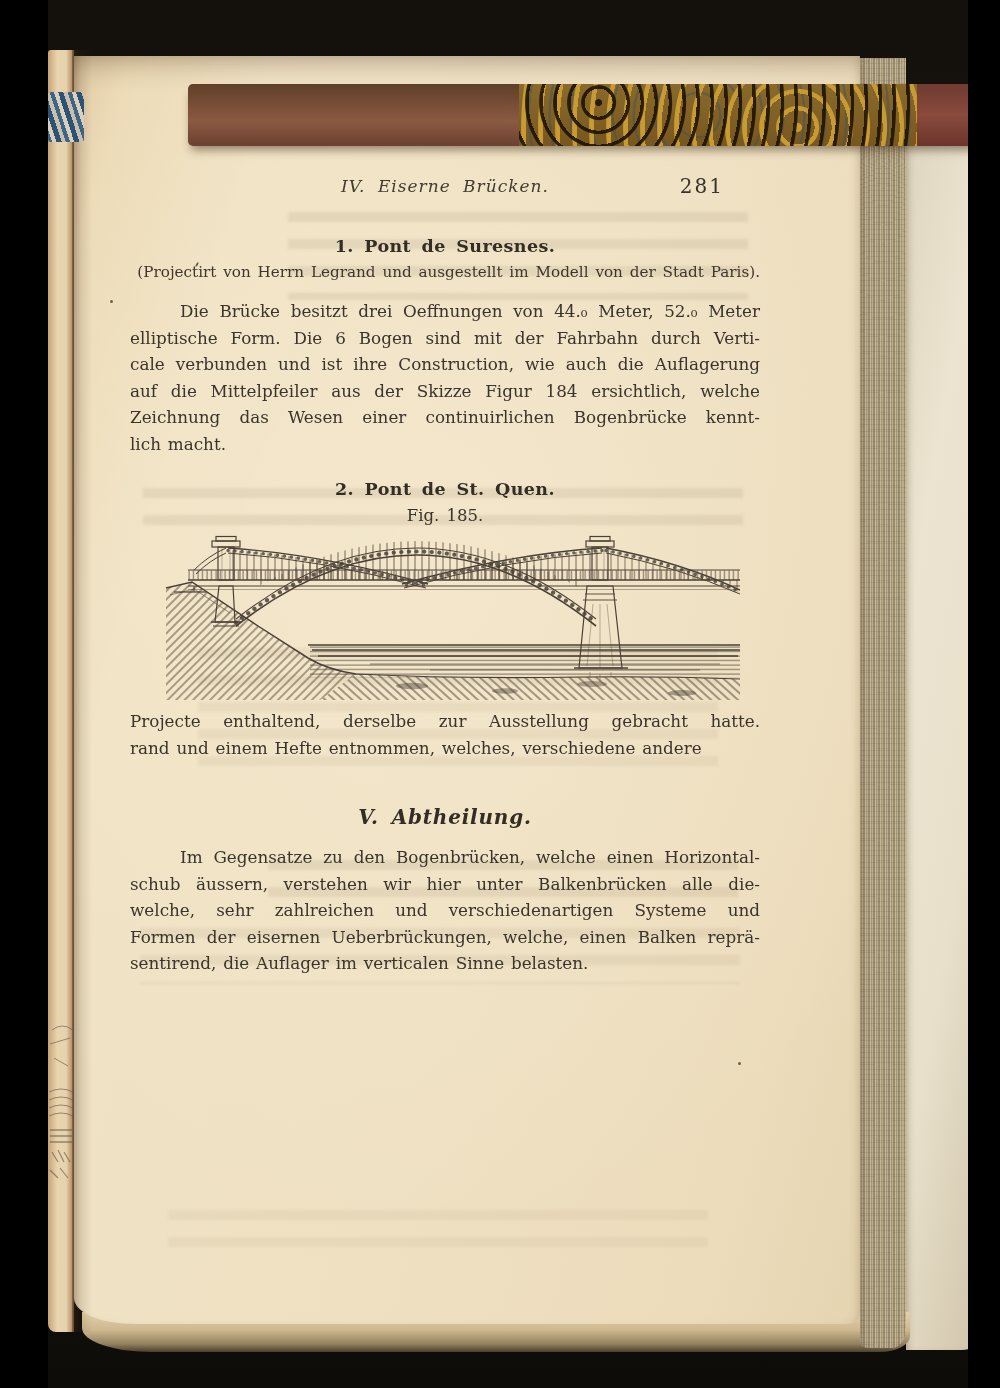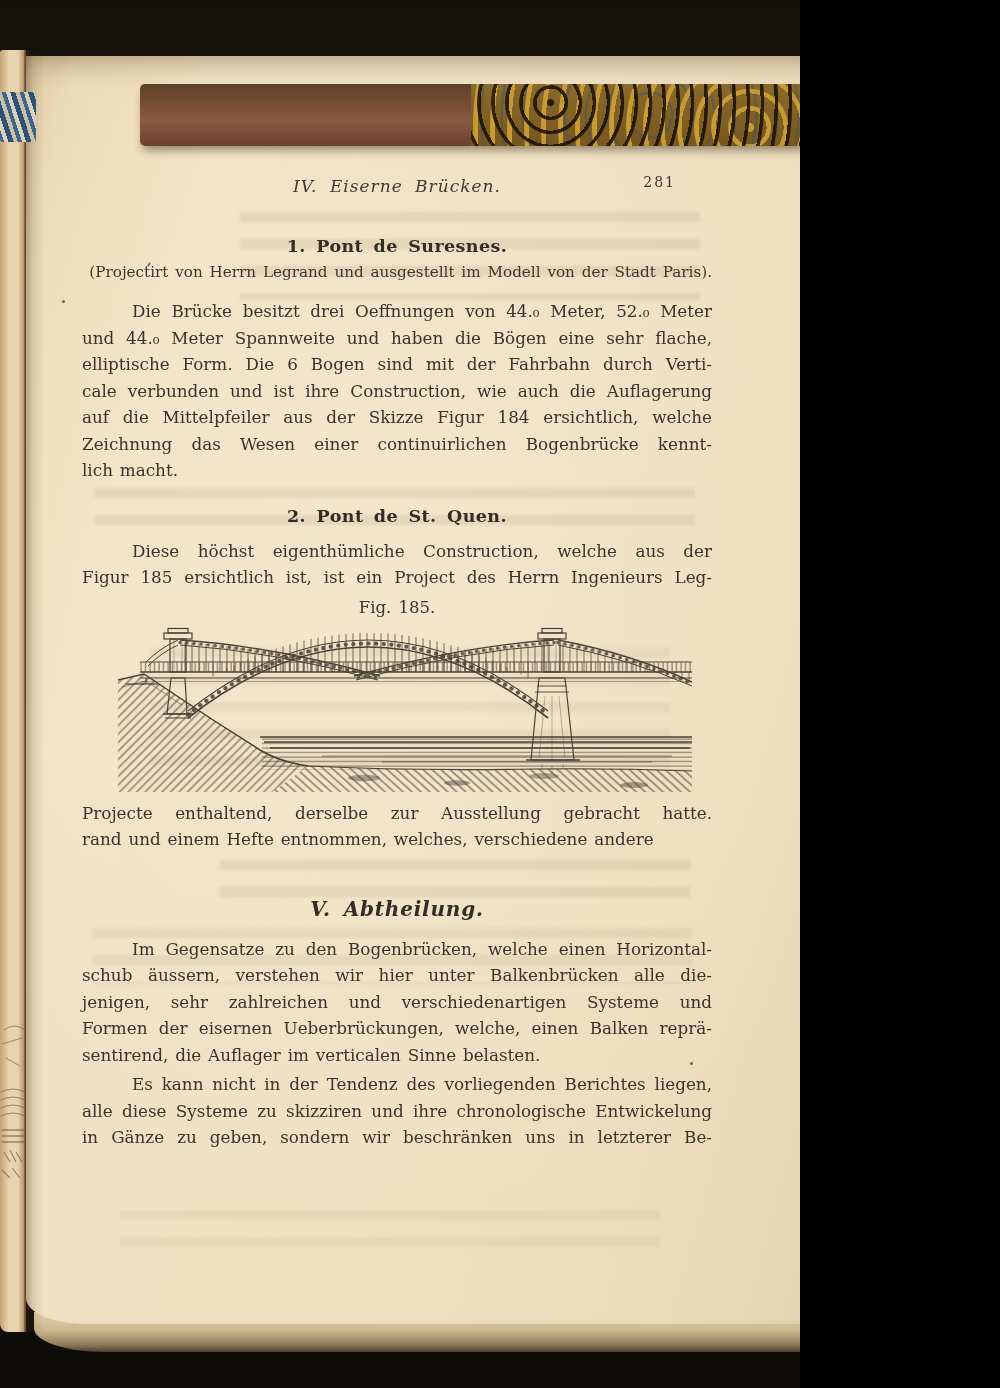--- a/index.html
+++ b/index.html
@@ -5,23 +5,24 @@
   :root{
     --paper:#efe0c2;
     --paper-dark:#e2cda6;
     --ink:#3a342c;
     --ink-soft:#4a4136;
     --backdrop:#17130f;
   }
   *{margin:0;padding:0;box-sizing:border-box;}
   html,body{background:#000;}
   .stage{
-    position:relative;width:800px;height:1388px;overflow:hidden;
+    position:relative;width:920px;height:1388px;overflow:hidden;
     background:linear-gradient(180deg,#14110d 0%,#191510 40%,#171310 78%,#0e0c09 100%);
     font-family:"DejaVu Serif","Liberation Serif",serif;
+    margin-left:48px;
   }
   
   .facing-strip{
     position:absolute;left:0;top:50px;width:26px;height:1282px;z-index:6;
     background:linear-gradient(90deg,#c6a376 0%,#e8d4ae 35%,#e6d2ac 70%,#b6936a 92%,#6d5136 100%);
     border-radius:3px 0 0 8px;
   }
   .gutter-shadow{
     position:absolute;left:24px;top:50px;width:20px;height:1282px;z-index:7;
     background:linear-gradient(90deg,rgba(70,45,20,.38),rgba(70,45,20,.12) 45%,rgba(70,45,20,0));
@@ -104,21 +105,21 @@
   
   .bleed{
     position:absolute;z-index:9;pointer-events:none;
     background:repeating-linear-gradient(180deg, rgba(120,96,66,.11) 0 10px, rgba(0,0,0,0) 10px 27px);
     filter:blur(1.4px);
   }
   
   .text-block{position:absolute;left:82px;top:176px;width:630px;z-index:10;color:var(--ink);}
   .running-head{position:relative;height:24px;font-style:italic;font-size:17px;text-align:center;
     letter-spacing:1px;word-spacing:6px;color:#423b32;}
-  .folio{position:absolute;right:36px;top:-2px;font-style:normal;font-size:14px;letter-spacing:2px;color:#39332b;}
+  .folio{position:absolute;right:36px;top:-2px;font-style:normal;font-size:20px;letter-spacing:2px;color:#39332b;}
   .h-sub{margin-top:36px;text-align:center;font-weight:bold;font-size:17.5px;word-spacing:4px;letter-spacing:.4px;color:#332d25;}
   .credit{margin-top:7px;text-align:right;font-size:15.2px;word-spacing:2px;color:#3d362d;}
   .para{font-size:16.8px;line-height:26.5px;word-spacing:1.5px;}
   .tline{text-align-last:justify;white-space:nowrap;}
   .para:not(.justify-last) .tline:last-child{text-align-last:left;}
   .para.indent .tline:first-child{text-indent:50px;}
   .p1{margin-top:17px;}
   .h-sub2{margin-top:22px;}
   .p2{margin-top:12px;}
   .figcap{margin-top:7px;text-align:center;font-size:16.5px;word-spacing:2px;}
@@ -178,34 +179,29 @@
     <div class="running-head">
       <span>IV. Eiserne Brücken.</span>
       <span class="folio">281</span>
     </div>
 
     <div class="h-sub">1. Pont de Suresnes.</div>
     <div class="credit">(Projectirt von Herrn Legrand und ausgestellt im Modell von der Stadt Paris).</div>
 
     <div class="para p1 indent">
         <div class="tline">Die Brücke besitzt drei Oeffnungen von 44.₀ Meter, 52.₀ Meter</div>
-        <div class="tline">und 44.₀ Meter Spannweite und haben die Bögen eine sehr flache,</div>
         <div class="tline">elliptische Form. Die 6 Bogen sind mit der Fahrbahn durch Verti-</div>
         <div class="tline">cale verbunden und ist ihre Construction, wie auch die Auflagerung</div>
         <div class="tline">auf die Mittelpfeiler aus der Skizze Figur 184 ersichtlich, welche</div>
         <div class="tline">Zeichnung das Wesen einer continuirlichen Bogenbrücke kennt-</div>
         <div class="tline">lich macht.</div>
       </div>
 
     <div class="h-sub h-sub2">2. Pont de St. Quen.</div>
 
-    <div class="para p2 indent justify-last">
-        <div class="tline">Diese höchst eigenthümliche Construction, welche aus der</div>
-        <div class="tline">Figur 185 ersichtlich ist, ist ein Project des Herrn Ingenieurs Leg-</div>
-      </div>
 
     <div class="figcap">Fig. 185.</div>
 
     <div class="figure-wrap">
       <svg viewBox="0 0 580 172" width="580" height="172" role="img" aria-label="Engraved elevation of the Pont de St. Quen: crossing iron arches with vertical hangers between two pylons, river bank at left, pier standing in the water at right">
         <defs>
           <pattern id="hx1" width="6" height="6" patternUnits="userSpaceOnUse" patternTransform="rotate(45)">
             <line x1="1" y1="0" x2="1" y2="6" stroke="#5c5040" stroke-width="1"></line>
           </pattern>
           <pattern id="hx2" width="6" height="6" patternUnits="userSpaceOnUse" patternTransform="rotate(-48)">
@@ -292,24 +288,19 @@
     <div class="para p3">
         <div class="tline">Projecte enthaltend, derselbe zur Ausstellung gebracht hatte.</div>
         <div class="tline">rand und einem Hefte entnommen, welches, verschiedene andere</div>
       </div>
 
     <div class="h-div">V. Abtheilung.</div>
 
     <div class="para p4 indent">
         <div class="tline">Im Gegensatze zu den Bogenbrücken, welche einen Horizontal-</div>
         <div class="tline">schub äussern, verstehen wir hier unter Balkenbrücken alle die-</div>
-        <div class="tline">jenigen, sehr zahlreichen und verschiedenartigen Systeme und</div>
+        <div class="tline">welche, sehr zahlreichen und verschiedenartigen Systeme und</div>
         <div class="tline">Formen der eisernen Ueberbrückungen, welche, einen Balken reprä-</div>
         <div class="tline">sentirend, die Auflager im verticalen Sinne belasten.</div>
       </div>
-    <div class="para p5 indent justify-last">
-        <div class="tline">Es kann nicht in der Tendenz des vorliegenden Berichtes liegen,</div>
-        <div class="tline">alle diese Systeme zu skizziren und ihre chronologische Entwickelung</div>
-        <div class="tline">in Gänze zu geben, sondern wir beschränken uns in letzterer Be-</div>
-      </div>
 
   </div>
 </div>
 
 </body></html>

